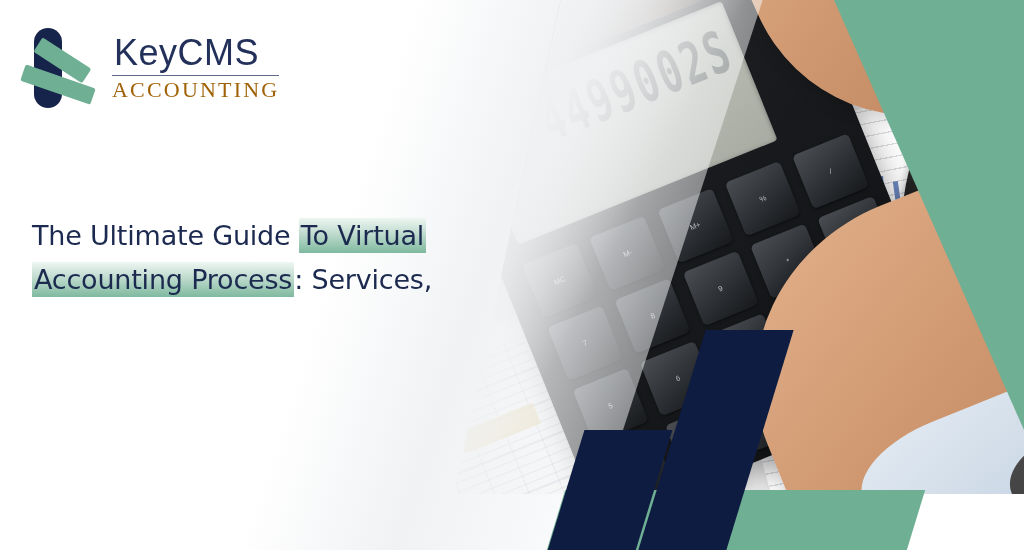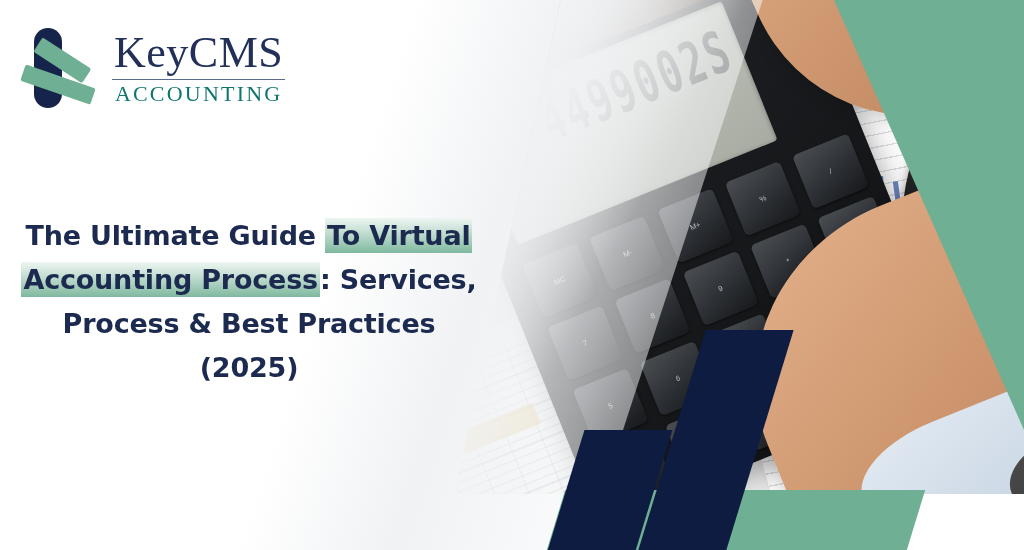--- a/index.html
+++ b/index.html
@@ -264,50 +264,49 @@
     left:3px;top:38px;
     width:74px;height:17px;
     transform:rotate(19deg);
     transform-origin:0% 50%;
     border-radius:2px;
   }
   .logo-text{
     display:flex;flex-direction:column;align-items:stretch;
   }
   .logo-name{
-    font-family:Liberation Serif, serif;
-    font-size:44px;line-height:1.02;
+    font-family:Liberation Sans, sans-serif;
+    font-size:36px;line-height:1.02;
     color:#22305A;
     letter-spacing:.5px;
-    text-align:right;
+    text-align:left;
     padding:0 2px;
   }
   .logo-rule{
     height:1px;background:#5b6b8c;margin:3px 0 2px;
   }
   .logo-sub{
     font-family:"Liberation Serif", serif;
     font-size:22px;line-height:1.05;
-    color:#0f766e;
+    color:#a16207;
     letter-spacing:2.2px;
     text-align:center;
   }
 
   
   .headline{
     position:absolute;
-    left:14px;top:196px;
+    left:32px;top:196px;
     width:470px;
     font-family:"DejaVu Sans", sans-serif;
-    font-weight:700;
+    font-weight:400;
     font-size:27px;
     line-height:44px;
     color:#1C2A50;
     letter-spacing:-.2px;
-    text-align:center;
   }
   .hl{
     background:linear-gradient(180deg,#eef6f2 0%,#bfdbce 45%,#7fb99f 100%);
     padding:2px 2px;
     box-decoration-break:clone;
     -webkit-box-decoration-break:clone;
   }
 </style>
 </head>
 <body>
@@ -382,15 +381,15 @@
       <div class="logo-arm logo-arm-up"></div>
       <div class="logo-arm logo-arm-dn"></div>
     </div>
     <div class="logo-text">
       <div class="logo-name">KeyCMS</div>
       <div class="logo-rule"></div>
       <div class="logo-sub">ACCOUNTING</div>
     </div>
   </div>
 
-  <h1 class="headline"><span>The Ultimate Guide </span><span class="hl">To Virtual</span><br><span class="hl">Accounting Process</span><span>: Services,</span><br><span>Process &amp; Best Practices (2025)</span></h1>
+  <h1 class="headline"><span>The Ultimate Guide </span><span class="hl">To Virtual</span><br><span class="hl">Accounting Process</span><span>: Services,</span><br></h1>
 
 </div>
 
 </body></html>

